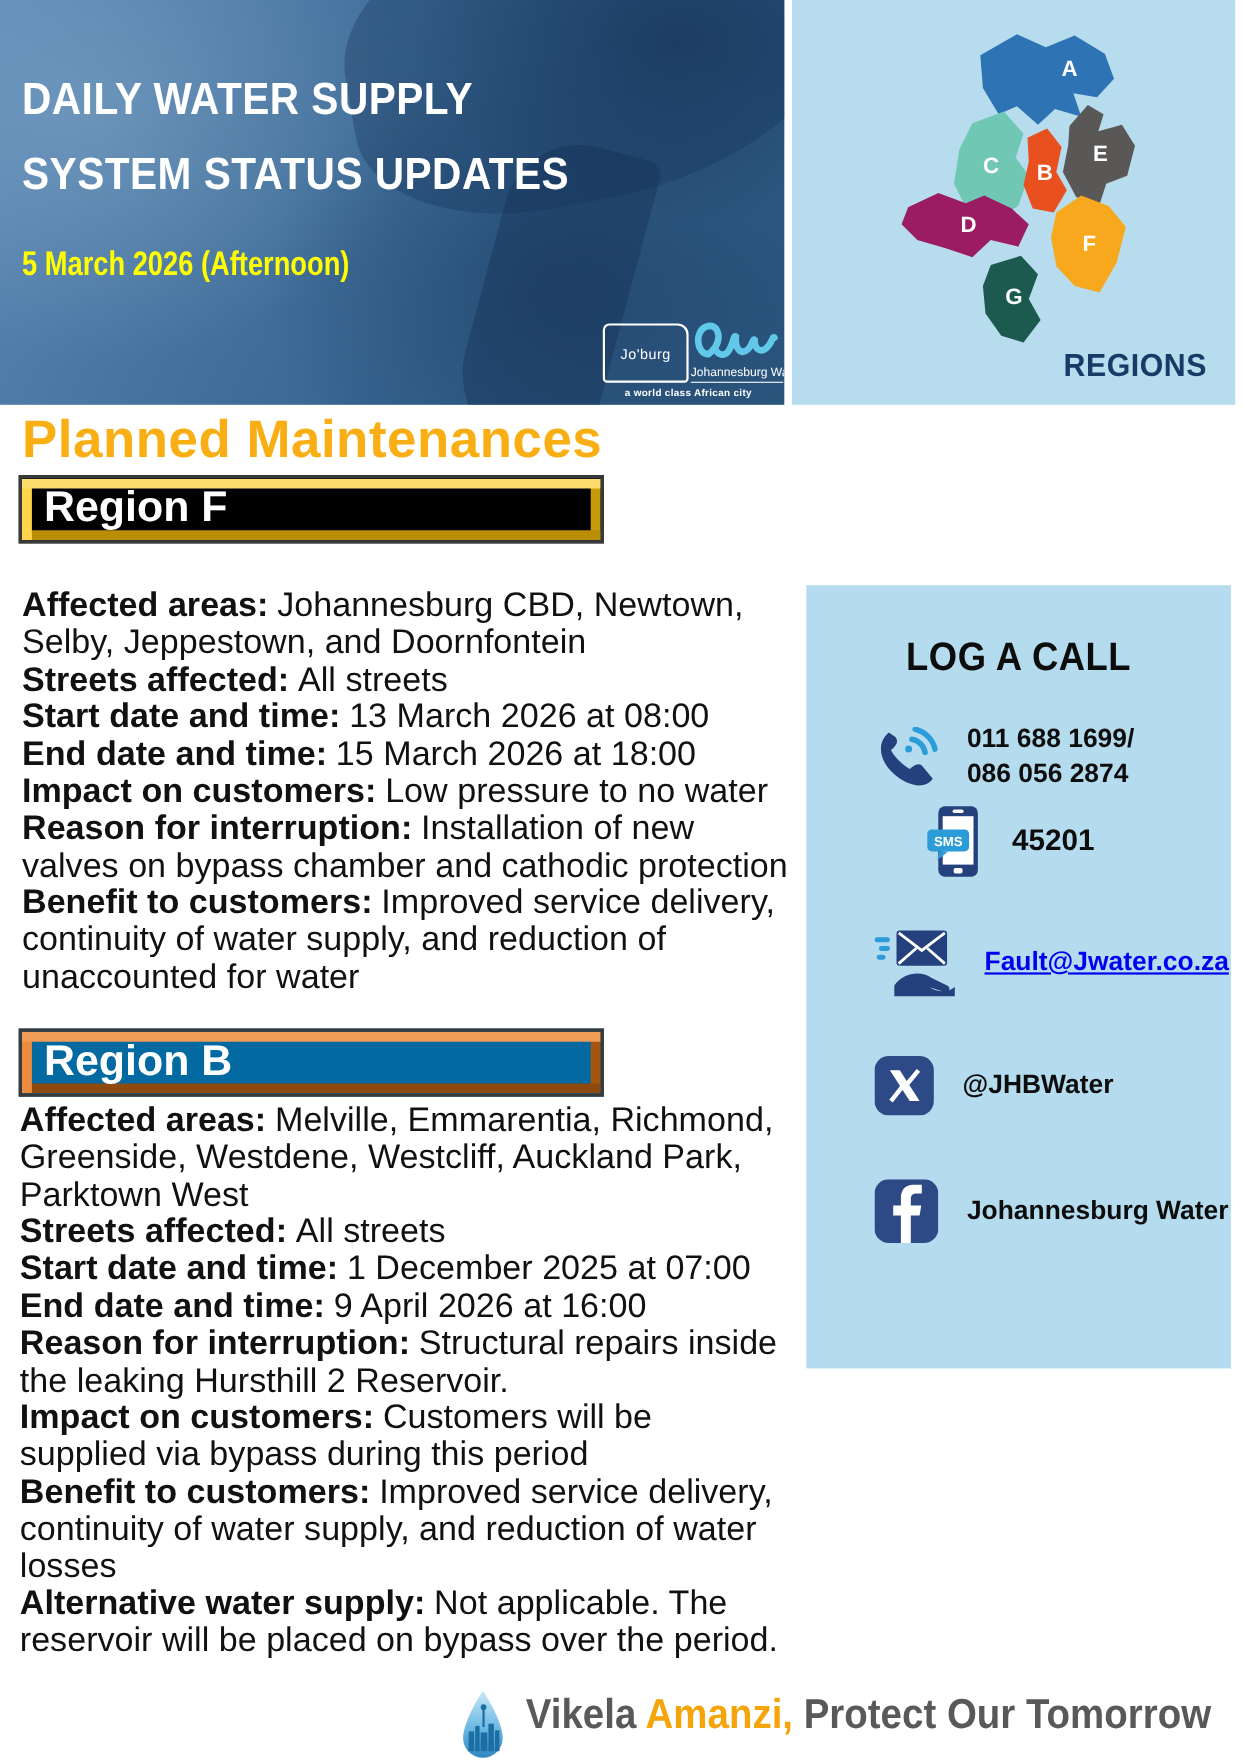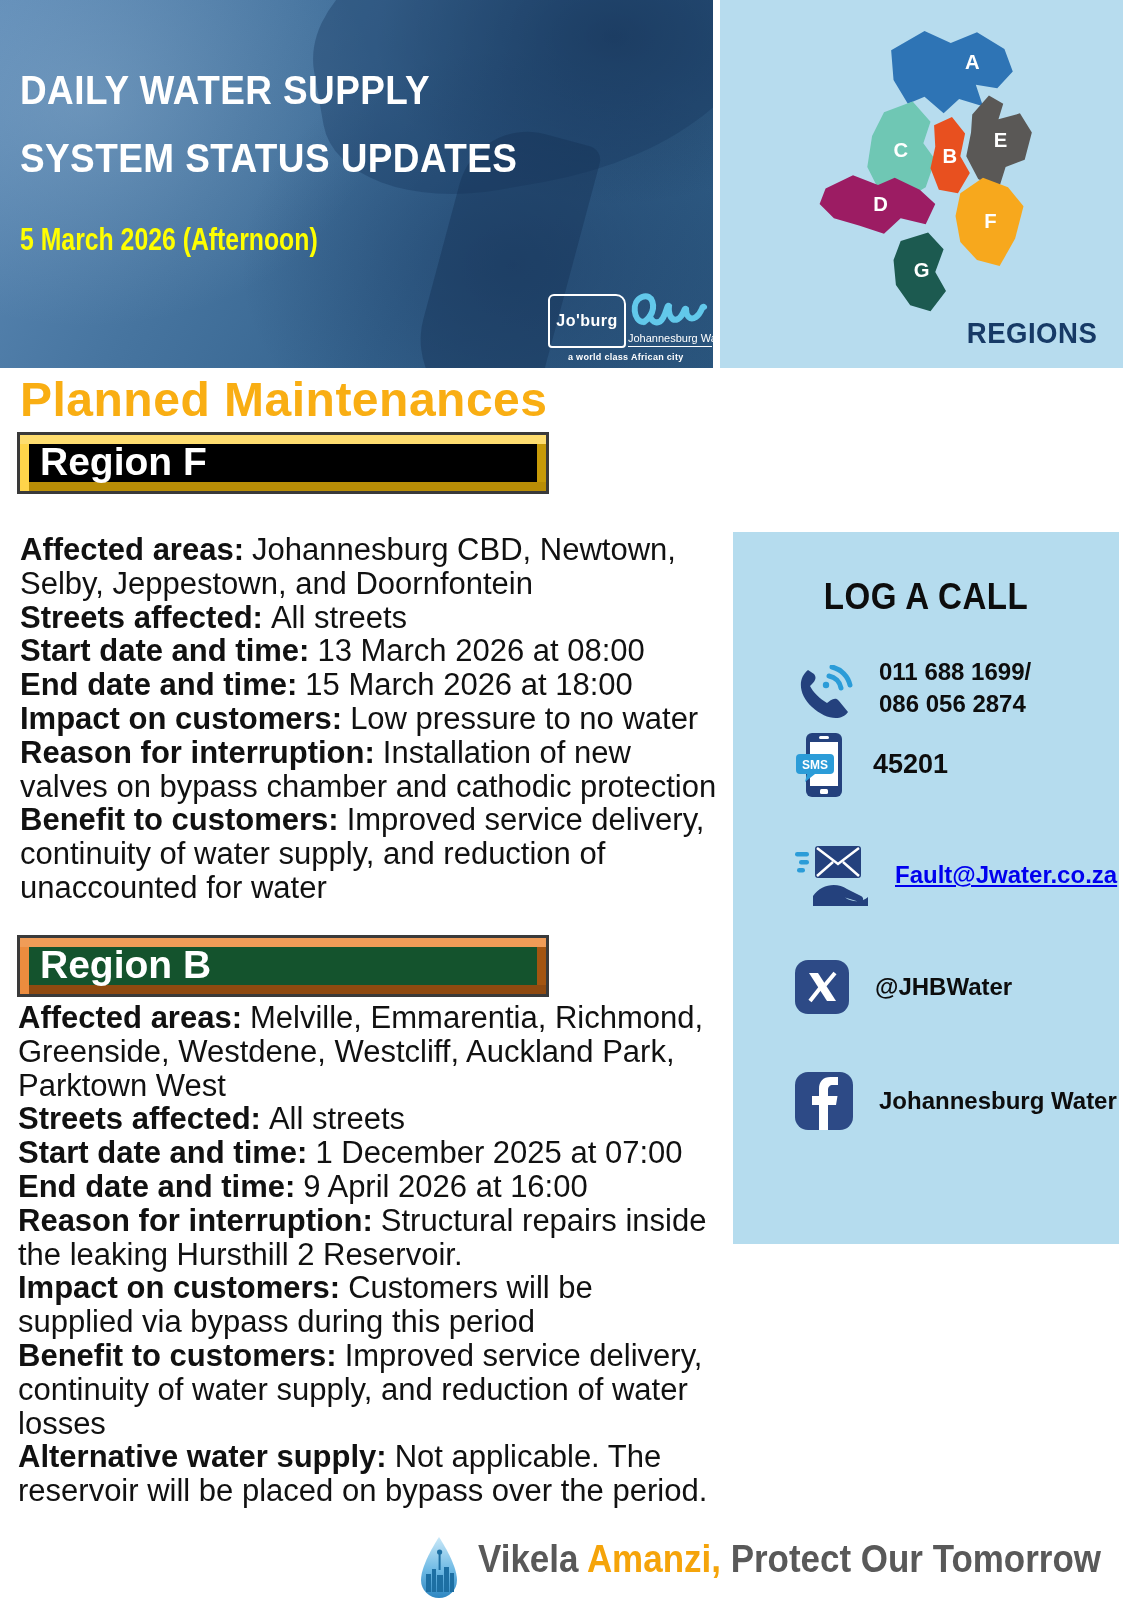--- a/index.html
+++ b/index.html
@@ -16,60 +16,60 @@
   .header-photo::before{content:"";position:absolute;right:-60px;top:-90px;width:460px;height:270px;
       background:#17375e;opacity:.38;border-radius:45% 20% 55% 35%;transform:rotate(-10deg);}
   .header-photo::after{content:"";position:absolute;right:145px;top:128px;width:130px;height:290px;
       background:#142f52;opacity:.40;border-radius:70px 14px 40px 80px;transform:rotate(15deg);}
   .title-block{position:absolute;left:20px;top:56px;z-index:3;transform:scaleX(.90);transform-origin:left top;}
   .title-line{font-size:41px;font-weight:bold;color:#fff;letter-spacing:.5px;line-height:68px;white-space:nowrap;}
   .date-line{position:absolute;left:20px;top:222px;z-index:3;font-size:31px;font-weight:bold;color:#ffff00;
       transform:scaleX(.80);transform-origin:left top;white-space:nowrap;}
   .joburg-logo{position:absolute;left:548px;top:294px;z-index:3;width:74px;height:50px;border:2px solid #fff;
       border-radius:6px 10px 4px 4px;display:flex;align-items:center;justify-content:center;}
-  .joburg-name{color:#fff;font-weight:bold;font-size:16px;letter-spacing:.5px;}
+  .joburg-name{color:#fff;font-weight:normal;font-size:13px;letter-spacing:.5px;}
   .joburg-tagline{position:absolute;left:536px;top:352px;z-index:3;color:#fff;font-weight:bold;font-size:9px;
       letter-spacing:.3px;white-space:nowrap;padding-left:32px;}
   .jw-logo{position:absolute;left:628px;top:286px;z-index:3;width:84px;}
   .jw-text{color:#fff;font-size:11px;white-space:nowrap;border-bottom:1.5px solid #fff;padding-bottom:2px;margin-top:-2px;}
 
   .map-panel{position:absolute;left:720px;top:0;width:403px;height:368px;background:#b7dcee;}
   .regions-label{position:absolute;right:26px;bottom:18px;font-size:29px;font-weight:bold;color:#173a66;
       letter-spacing:.5px;transform:scaleX(.95);transform-origin:right;}
   .map-svg{position:absolute;left:40px;top:12px;}
   .map-letter{font-weight:bold;font-size:17px;fill:#fff;font-family:"Liberation Sans",sans-serif;}
 
   
   .page-heading{position:absolute;left:20px;top:372px;margin:0;font-size:48px;font-weight:bold;color:#f9ae13;
       letter-spacing:.5px;white-space:nowrap;text-align:center;}
   .region-bar{position:absolute;left:17px;width:506px;height:56px;border:3px solid #3a3a3a;
       display:flex;align-items:center;padding-left:20px;box-sizing:content-box;}
   .region-bar .bar-label{font-size:39px;font-weight:bold;color:#fff;line-height:1;padding-bottom:4px;}
   .bar-gold{top:432px;background:#000000;
       box-shadow:inset 0 9px 0 #fedd6f, inset 9px 0 0 #fed44a, inset 0 -9px 0 #b98d06, inset -9px 0 0 #c79a08;}
-  .bar-orange{top:935px;background:#14532d;
+  .bar-orange{top:935px;background:#0369a1;
       box-shadow:inset 0 9px 0 #f09c57, inset 9px 0 0 #ec8c3e, inset 0 -9px 0 #8f4a10, inset -9px 0 0 #a35511;}
 
   .details{position:absolute;font-size:31px;line-height:33.8px;color:#111;}
   .details-f{left:20px;top:533px;width:706px;}
   .details-b{left:18px;top:1001px;width:696px;}
   .entry{margin:0;}
   .lbl{font-weight:bold;margin-right:8px;}
 
   
   .log-panel{position:absolute;left:733px;top:532px;width:386px;height:712px;background:#b5dcee;}
   .log-title{margin-top:44px;text-align:center;font-size:36px;font-weight:bold;color:#0d0d0d;
       transform:scaleX(.92);letter-spacing:.5px;}
   .c-row{position:absolute;left:62px;display:flex;align-items:center;gap:26px;}
   .c-icon{flex:0 0 auto;display:block;}
   .c-text{font-size:24px;font-weight:bold;color:#0d0d0d;line-height:1.32;white-space:nowrap;}
   .c-text.big{font-size:27px;}
   .c-link{color:#0000ee;text-decoration:underline;}
-  .row-phone{top:124px;align-items:flex-end;}
-  .row-sms{top:200px;}
+  .row-phone{top:124px;}
+  .row-sms{top:200px;margin-left:47px;}
   .row-email{top:312px;}
   .row-x{top:428px;}
   .row-fb{top:540px;}
 
   
   .footer{position:absolute;left:0;top:1530px;width:1131px;height:70px;}
   .drop-icon{position:absolute;left:417px;top:6px;}
   .slogan{position:absolute;left:478px;top:8px;font-size:38px;font-weight:bold;white-space:nowrap;
       transform:scaleX(.92);transform-origin:left top;}
   .slogan .s-gray{color:#595959;}

